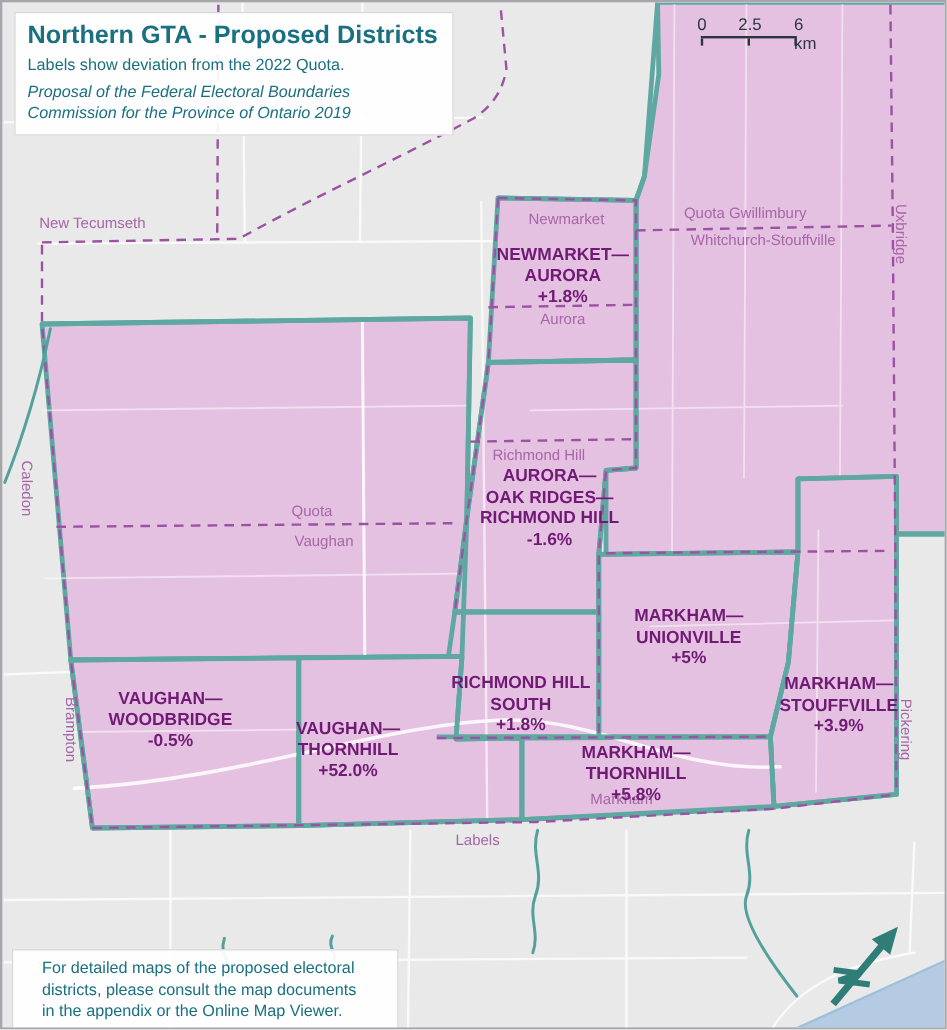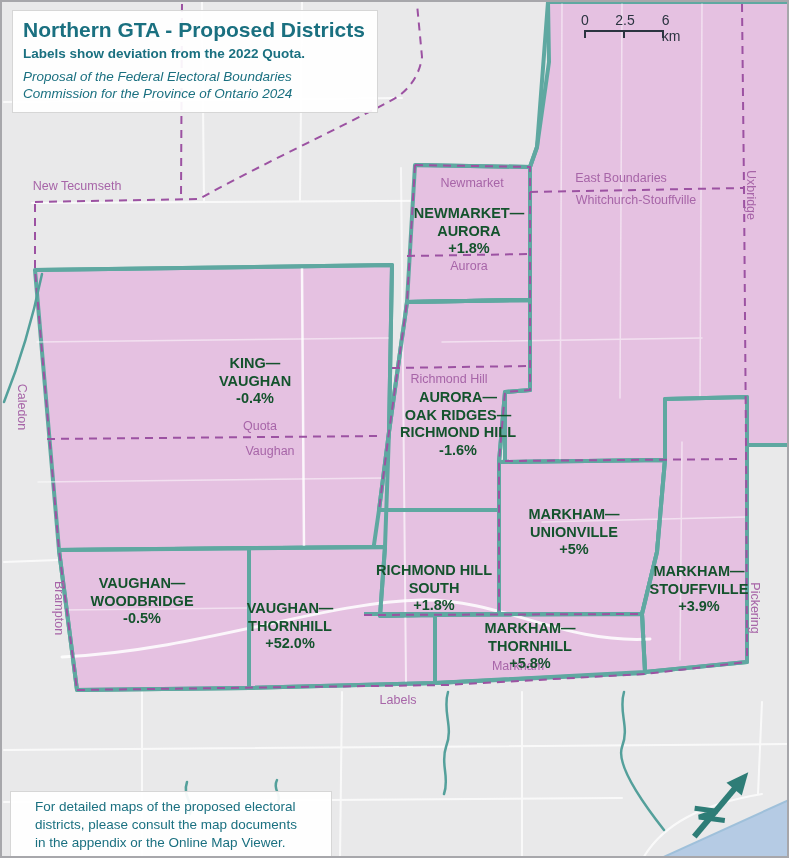--- a/index.html
+++ b/index.html
@@ -7,30 +7,30 @@
        border:2px solid #a7a7ab;box-sizing:border-box;
        font-family:"Liberation Sans","DejaVu Sans",sans-serif;background:#e9e9ea;}
   .map svg{position:absolute;left:0;top:0;}
   .district{fill:#e5c1e1;stroke:#5fa8a1;stroke-width:4;stroke-linejoin:round;}
   .redge{fill:none;stroke:#5fa8a1;stroke-width:4;stroke-linejoin:round;}
   .road{stroke:#ffffff;fill:none;stroke-linecap:round;}
   .dash{stroke:#9c52a2;stroke-width:2;fill:none;stroke-dasharray:8 6;}
   .river{stroke:#54a09b;stroke-width:2.5;fill:none;stroke-linecap:round;}
   .overlay{position:absolute;left:0;top:0;width:100%;height:100%;pointer-events:none;}
   .district-label{position:absolute;transform:translate(-50%,-50%);text-align:center;
-       color:#14532d;font-weight:bold;font-size:14.5px;line-height:1.2;white-space:pre-line;}
+       color:#701a75;font-weight:bold;font-size:14.5px;line-height:1.2;white-space:pre-line;}
   .district-label .dev{display:block;}
   .place{position:absolute;transform:translate(-50%,-50%);color:#a765a8;font-size:12.5px;
        white-space:nowrap;}
   .place.v{transform:translate(-50%,-50%) rotate(90deg);}
   .panel{position:absolute;background:rgba(255,255,255,.93);border:1px solid #d6d6d6;
        color:#1a7080;}
   .title-box{left:10px;top:8px;width:344px;padding:7px 10px 9px 10px;}
   .title-box h1{margin:0 0 4px 0;font-size:21px;line-height:1.15;color:#1a7080;}
-  .title-box .sub{font-size:13.5px;margin:0 0 8px 0;font-weight:bold;}
+  .title-box .sub{font-size:13.5px;margin:0 0 8px 0;}
   .title-box .attr{font-size:13.5px;font-style:italic;line-height:1.25;}
   .footer-box{left:8px;top:789px;width:272px;padding:6px 24px;font-size:13.5px;line-height:1.32;}
   .scalebar{position:absolute;left:576px;top:10px;width:100px;height:26px;color:#2b3440;
        font-size:14px;}
   .scalebar .lbl{position:absolute;top:0;transform:translateX(-50%);}
   .scalebar .bar{position:absolute;left:6px;top:18px;width:80px;height:7px;
        border-top:2px solid #2b3440;}
   .scalebar .t{position:absolute;top:0;width:2px;height:6px;background:#2b3440;}
 </style>
 </head>
@@ -135,39 +135,34 @@
 
   <div class="overlay">
     <div class="place" style="left:75px;top:184px">New Tecumseth</div>
     <div class="place v" style="left:20px;top:405px">Caledon</div>
     <div class="place v" style="left:57px;top:606px">Brampton</div>
     <div class="place" style="left:470px;top:181px">Newmarket</div>
     <div class="place" style="left:467px;top:264px">Aurora</div>
     <div class="place" style="left:447px;top:377px">Richmond Hill</div>
     <div class="place" style="left:258px;top:424px">Quota</div>
     <div class="place" style="left:268px;top:449px">Vaughan</div>
-    <div class="place" style="left:619px;top:176px">East Boundaries</div>
+    <div class="place" style="left:619px;top:176px">Quota Gwillimbury</div>
     <div class="place" style="left:634px;top:198px">Whitchurch-Stouffville</div>
     <div class="place v" style="left:749px;top:193px">Uxbridge</div>
     <div class="place v" style="left:753px;top:606px">Pickering</div>
     <div class="place" style="left:516px;top:664px">Markham</div>
     <div class="place" style="left:396px;top:698px">Labels</div>
   </div>
 
   <div class="overlay">
     <div class="district-label" style="left:467px;top:229px">
       <span class="dname">NEWMARKET—
 AURORA</span>
       <span class="dev">+1.8%</span>
     </div>
-    <div class="district-label" style="left:253px;top:379px">
-      <span class="dname">KING—
-VAUGHAN</span>
-      <span class="dev">-0.4%</span>
-    </div>
     <div class="district-label" style="left:456px;top:422px">
       <span class="dname">AURORA—
 OAK RIDGES—
 RICHMOND HILL</span>
       <span class="dev">-1.6%</span>
     </div>
     <div class="district-label" style="left:572px;top:530px">
       <span class="dname">MARKHAM—
 UNIONVILLE</span>
       <span class="dev">+5%</span>
@@ -195,21 +190,21 @@
     <div class="district-label" style="left:528px;top:644px">
       <span class="dname">MARKHAM—
 THORNHILL</span>
       <span class="dev">+5.8%</span>
     </div>
   </div>
 
   <div class="panel title-box">
     <h1>Northern GTA - Proposed Districts</h1>
     <div class="sub">Labels show deviation from the 2022 Quota.</div>
-    <div class="attr">Proposal of the Federal Electoral Boundaries Commission for the Province of Ontario 2024</div>
+    <div class="attr">Proposal of the Federal Electoral Boundaries Commission for the Province of Ontario 2019</div>
   </div>
 
   <div class="scalebar">
     <span class="lbl" style="left:7px">0</span>
     <span class="lbl" style="left:47px">2.5</span>
     <span class="lbl" style="left:93px">6 km</span>
     <div class="bar">
       <i class="t" style="left:0"></i>
       <i class="t" style="left:39px"></i>
       <i class="t" style="right:0"></i>

